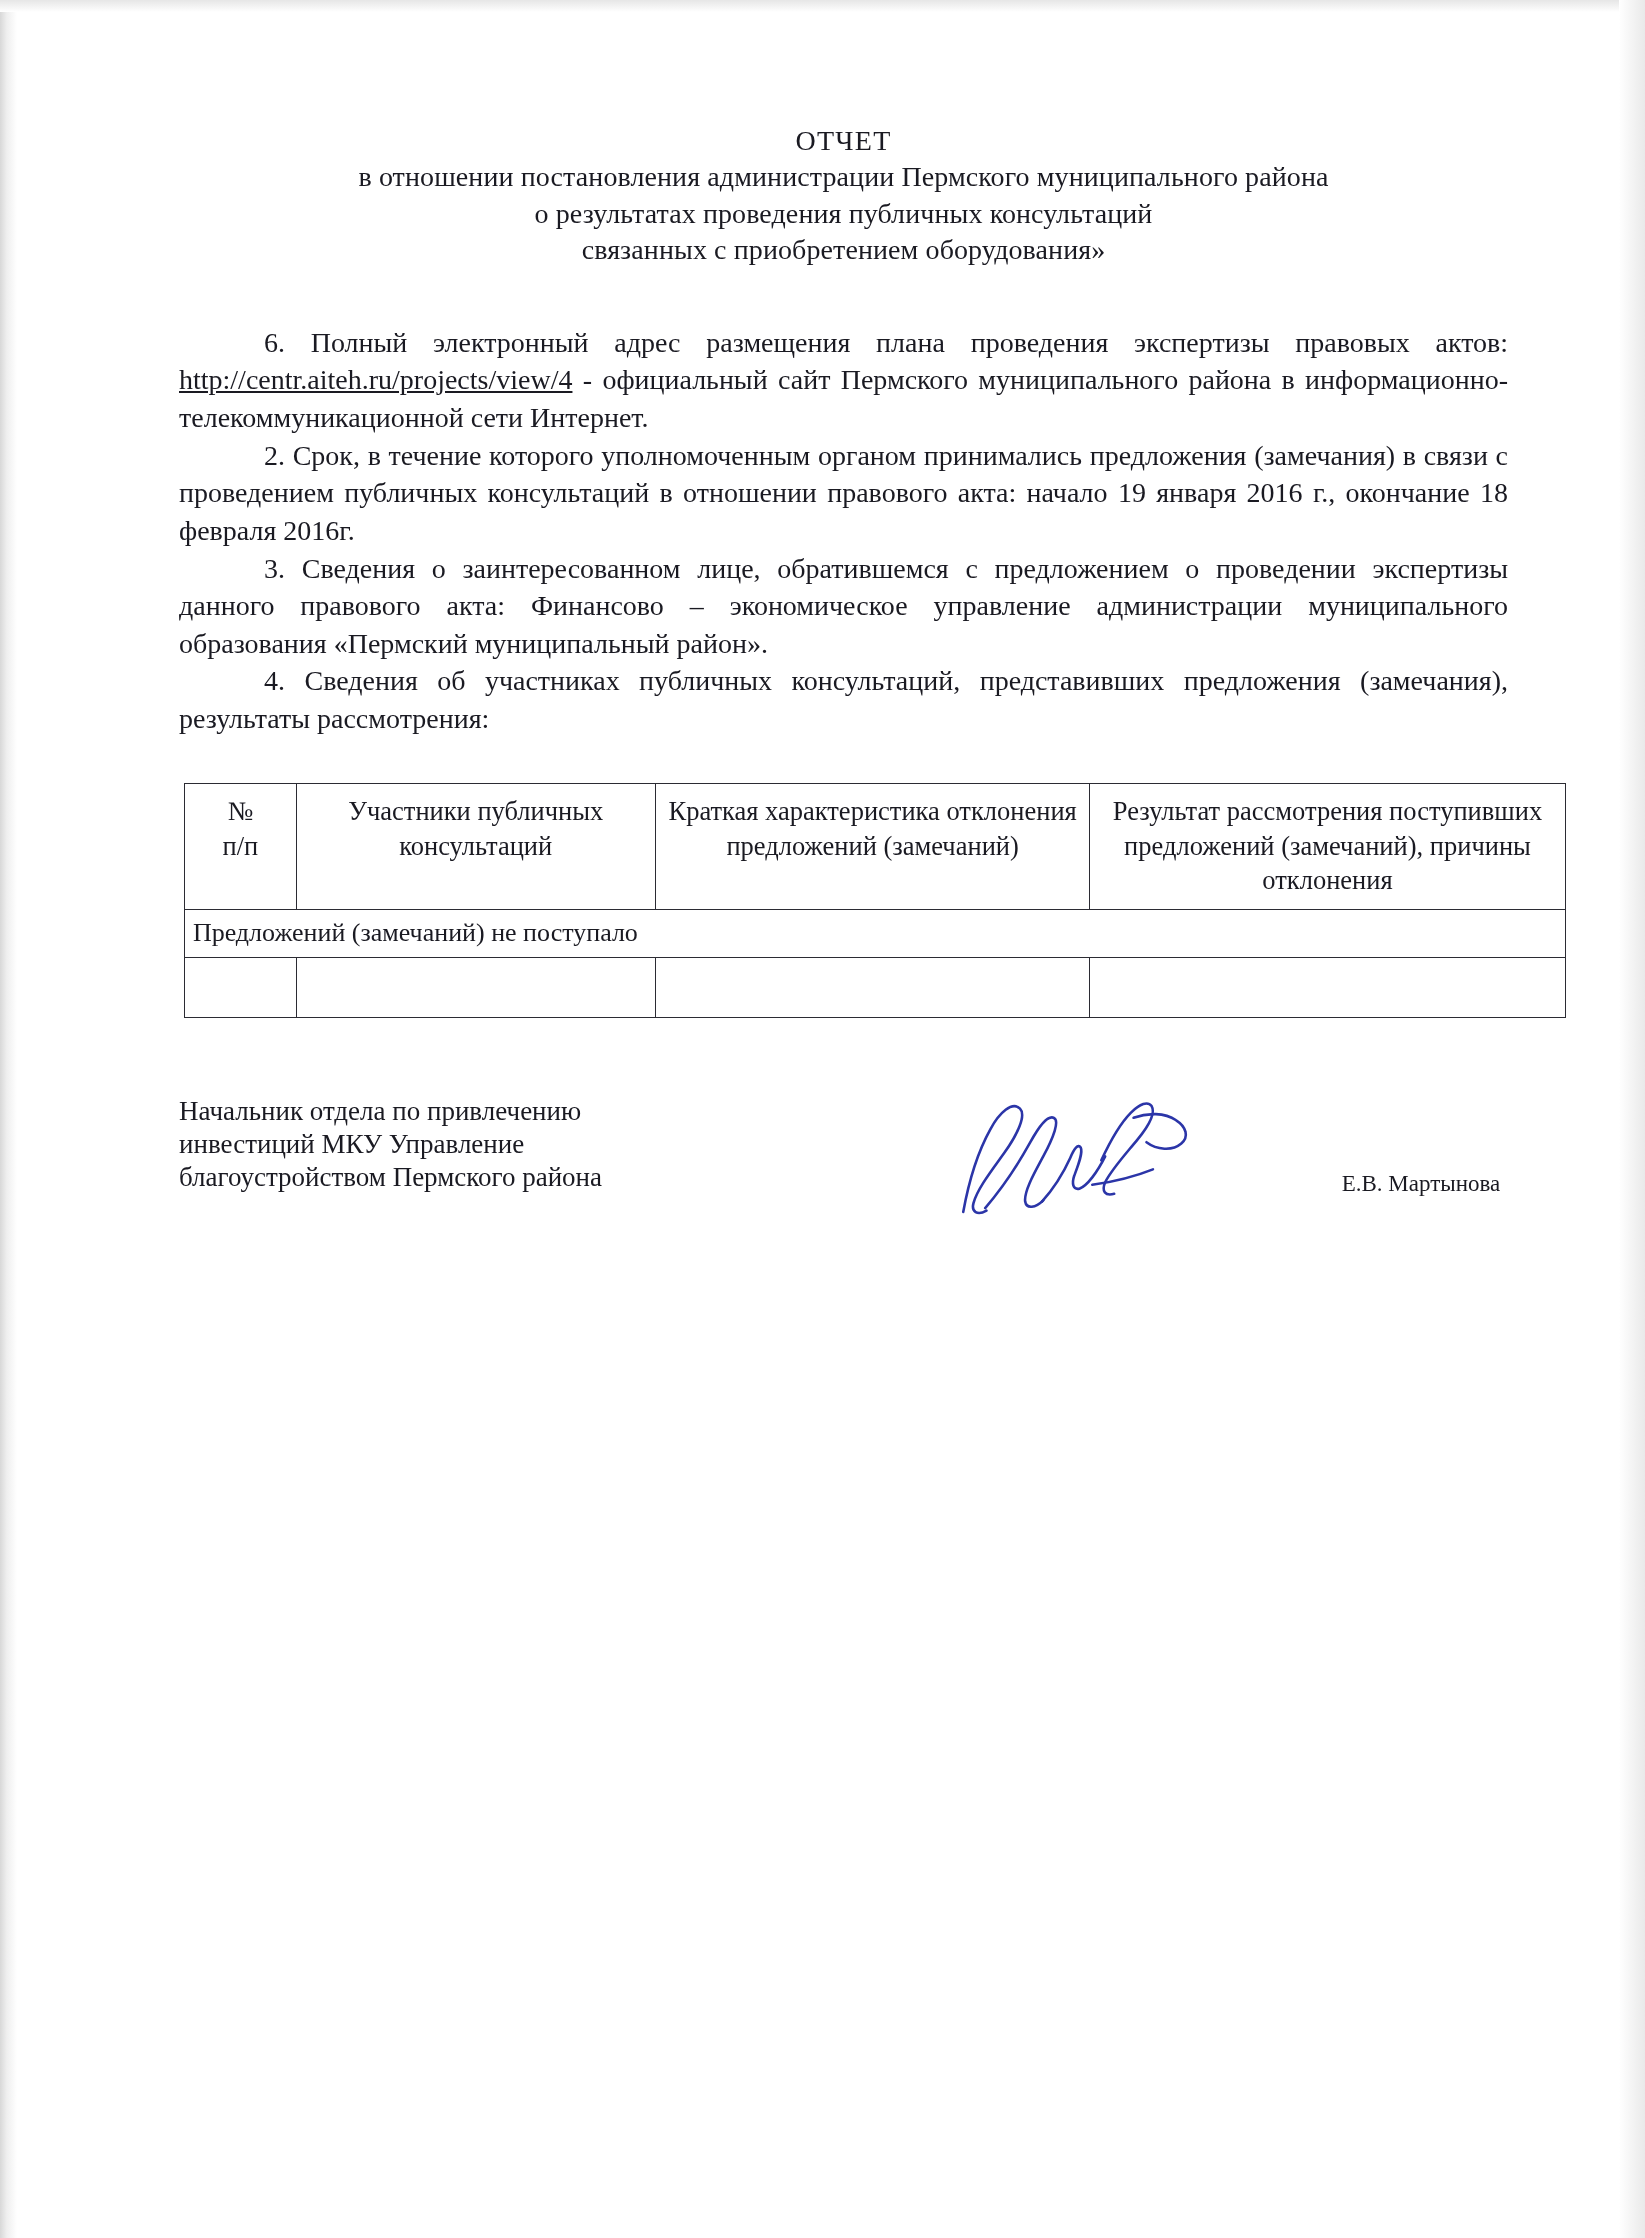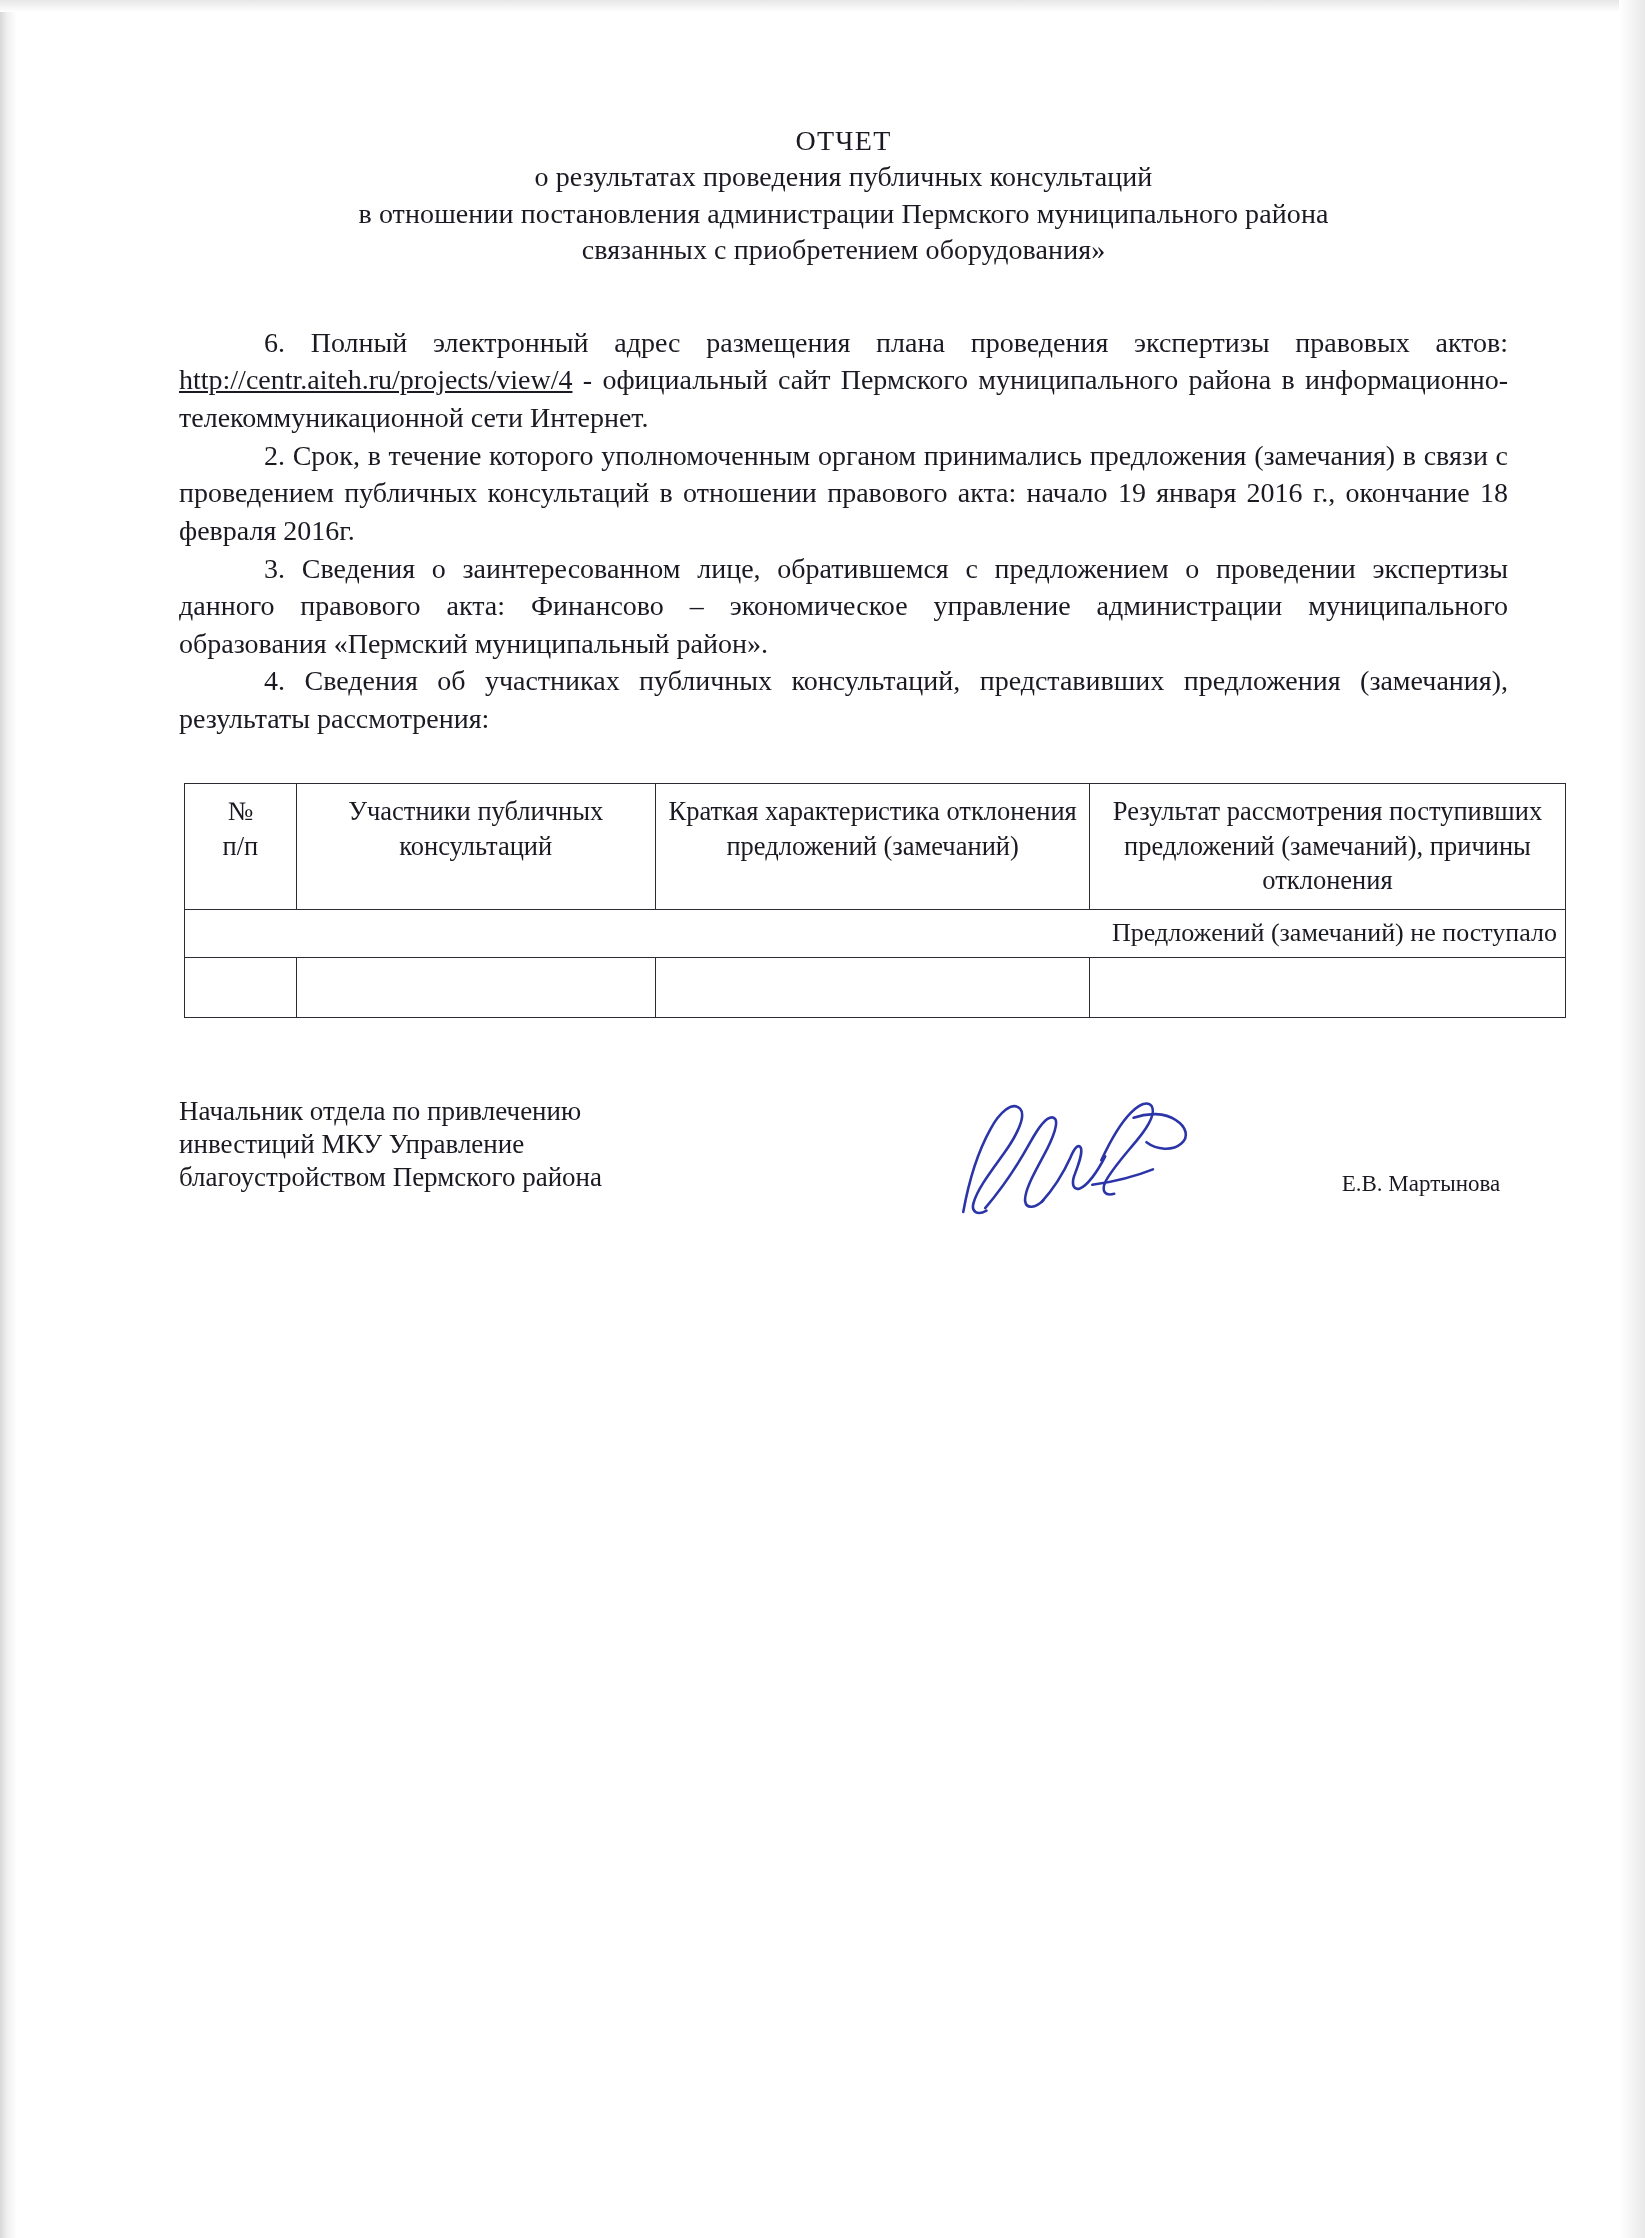--- a/index.html
+++ b/index.html
@@ -98,21 +98,21 @@
     padding-top: 10.3px;
     padding-bottom: 11.6px;
     font-size: 26.5px;
   }
   .col-num  { width: 95px; }
   .col-part { width: 343px; }
   .col-char { width: 418px; }
   .col-res  { width: 459px; }
 
   .row-note td {
-    text-align: right;
+    text-align: left;
     padding: 9px 11.6px 11.6px 11.6px;
     font-size: 27px;
   }
   .row-empty td {
     height: 46px;
   }
 
   
   .sign-area {
     position: relative;
@@ -144,22 +144,22 @@
 
 <div class="page">
   <div class="scan-edge-left"></div>
   <div class="scan-edge-top"></div>
   <div class="scan-edge-right"></div>
 
   <div class="content">
 
     <div class="title-block">
       <span class="title-line t-main">ОТЧЕТ</span>
+      <span class="title-line">в отношении постановления администрации Пермского муниципального района</span>
       <span class="title-line">о результатах проведения публичных консультаций</span>
-      <span class="title-line">в отношении постановления администрации Пермского муниципального района</span>
       <span class="title-line">связанных с приобретением оборудования»</span>
     </div>
 
     <div class="body-block">
       <p class="para"><span>6. Полный электронный  адрес  размещения плана проведения экспертизы правовых актов: </span><a class="link" href="#">http://centr.aiteh.ru/projects/view/4</a><span> - официальный сайт Пермского муниципального района в информационно-телекоммуникационной сети Интернет.</span></p>
       <p class="para">2. Срок, в течение которого уполномоченным органом принимались предложения (замечания) в связи с проведением публичных консультаций в отношении правового акта: начало 19 января 2016 г., окончание 18 февраля 2016г.</p>
       <p class="para">3. Сведения о заинтересованном лице, обратившемся с предложением о проведении экспертизы данного правового акта: Финансово – экономическое управление администрации муниципального образования «Пермский муниципальный район».</p>
       <p class="para">4. Сведения об участниках публичных консультаций, представивших предложения (замечания), результаты рассмотрения:</p>
     </div>
 

